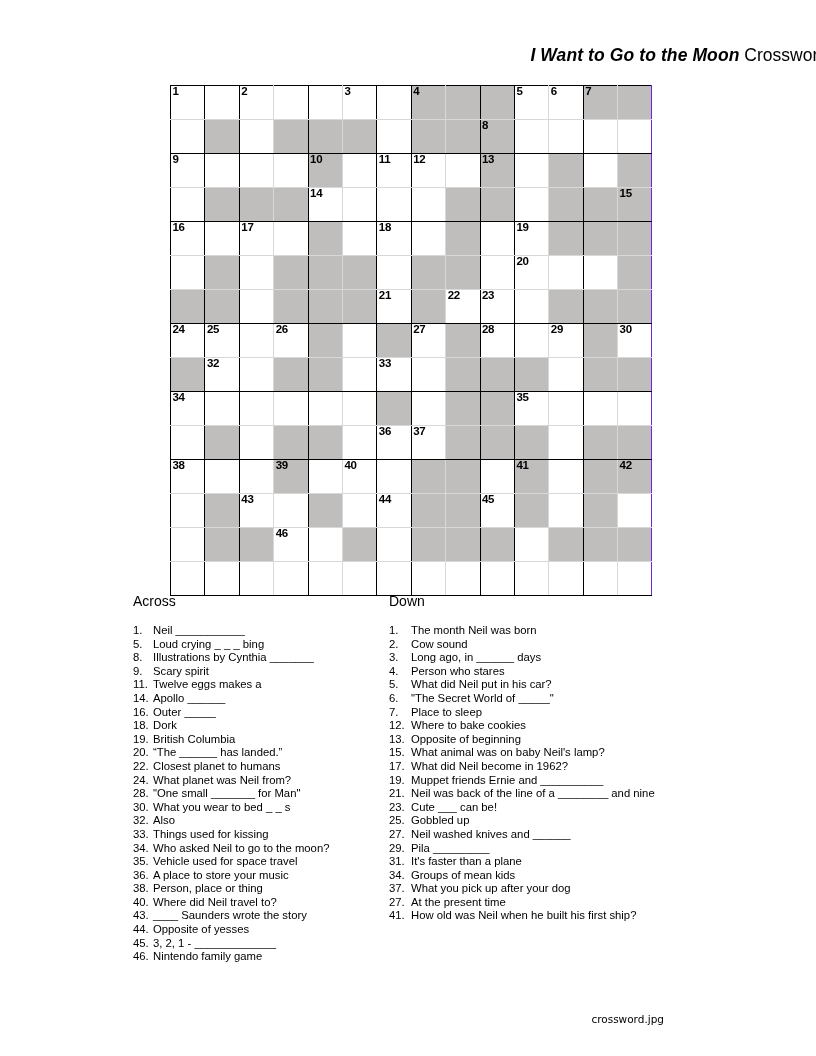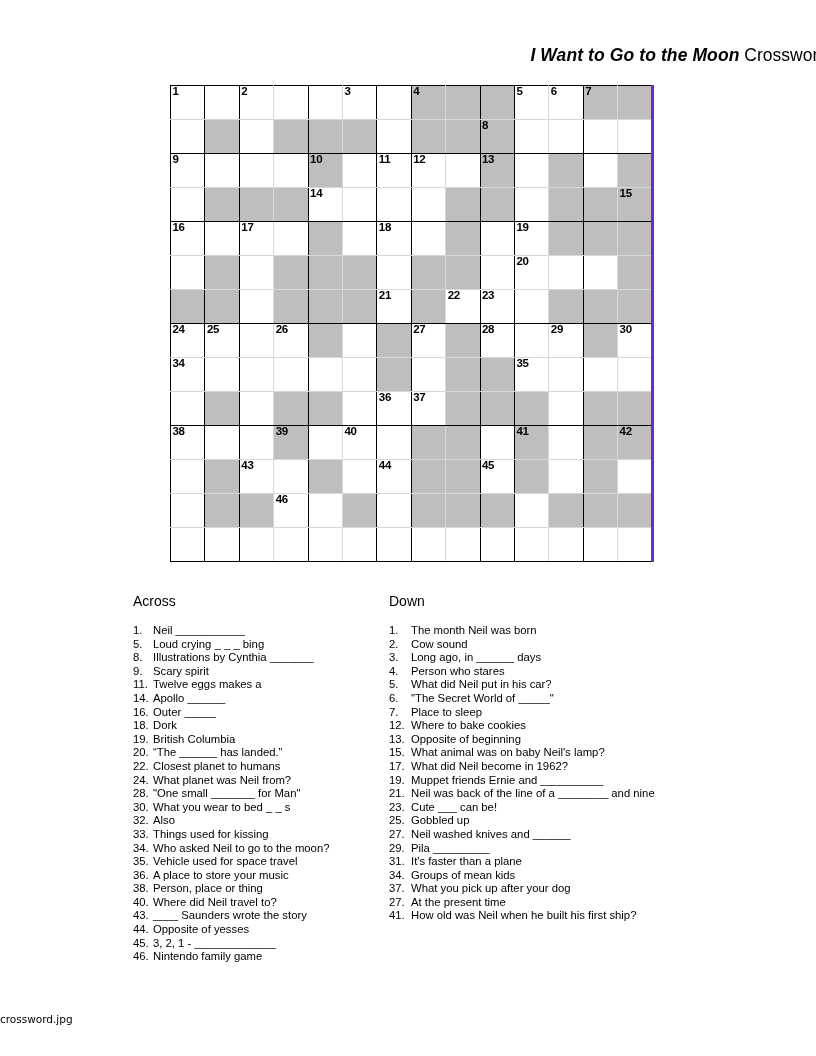--- a/index.html
+++ b/index.html
@@ -68,21 +68,21 @@
   }
   
   #grid td.bt { border-top: 1px solid #000000; }
   #grid td.bl { border-left: 1px solid #000000; }
   #grid td.br { border-right: 1px solid #000000; }
   #grid td.bb { border-bottom: 1px solid #000000; }
 
   #grid tr:first-child td { border-top: 1px solid #000000; }
   #grid tr:last-child  td { border-bottom: 1px solid #000000; }
   #grid td:first-child { border-left: 1px solid #000000; }
-  #grid td:last-child  { border-right: 3px solid #6d28d9; }
+  #grid td:last-child  { border-right: 1px solid #6d28d9; }
 
   .cnum {
     position: absolute;
     left: 1.5px;
     top: -1px;
     font-size: 11.5px;
     line-height: 12px;
     font-weight: bold;
     font-family: "Liberation Sans", sans-serif;
     letter-spacing: -0.3px;
@@ -124,21 +124,21 @@
   .clue-txt {
     flex: 0 1 auto;
   }
 
   
   .footer {
     position: absolute;
     left: 0;
     top: 1013px;
     width: 664px;
-    text-align: left;
+    text-align: right;
     font-size: 10.5px;
     line-height: 13px;
     font-family: "DejaVu Sans", sans-serif;
   }
 </style>
 </head>
 <body>
 
 <div class="page">
 
@@ -328,20 +328,40 @@
             <span class="cnum">28</span>
           </td>
           <td class="bl bt"></td>
           <td class="br bt">
             <span class="cnum">29</span>
           </td>
           <td class="shaded bl bt"></td>
           <td class="br bt">
             <span class="cnum">30</span>
           </td>
+        </tr>
+        <tr>
+          <td class="shaded bl br bb"></td>
+          <td class="bl br bb">
+            <span class="cnum">32</span>
+          </td>
+          <td class="bl bb"></td>
+          <td class="shaded br bb"></td>
+          <td class="shaded bl bb"></td>
+          <td class="br bb"></td>
+          <td class="bl br bb">
+            <span class="cnum">33</span>
+          </td>
+          <td class="bl bb"></td>
+          <td class="shaded br bb"></td>
+          <td class="shaded bl br bb"></td>
+          <td class="shaded bl bb"></td>
+          <td class="br bb"></td>
+          <td class="shaded bl bb"></td>
+          <td class="shaded br bb"></td>
         </tr>
         <tr>
           <td class="bl br bt">
             <span class="cnum">34</span>
           </td>
           <td class="bl br bt"></td>
           <td class="bl bt"></td>
           <td class="br bt"></td>
           <td class="bl bt"></td>
           <td class="br bt"></td>

